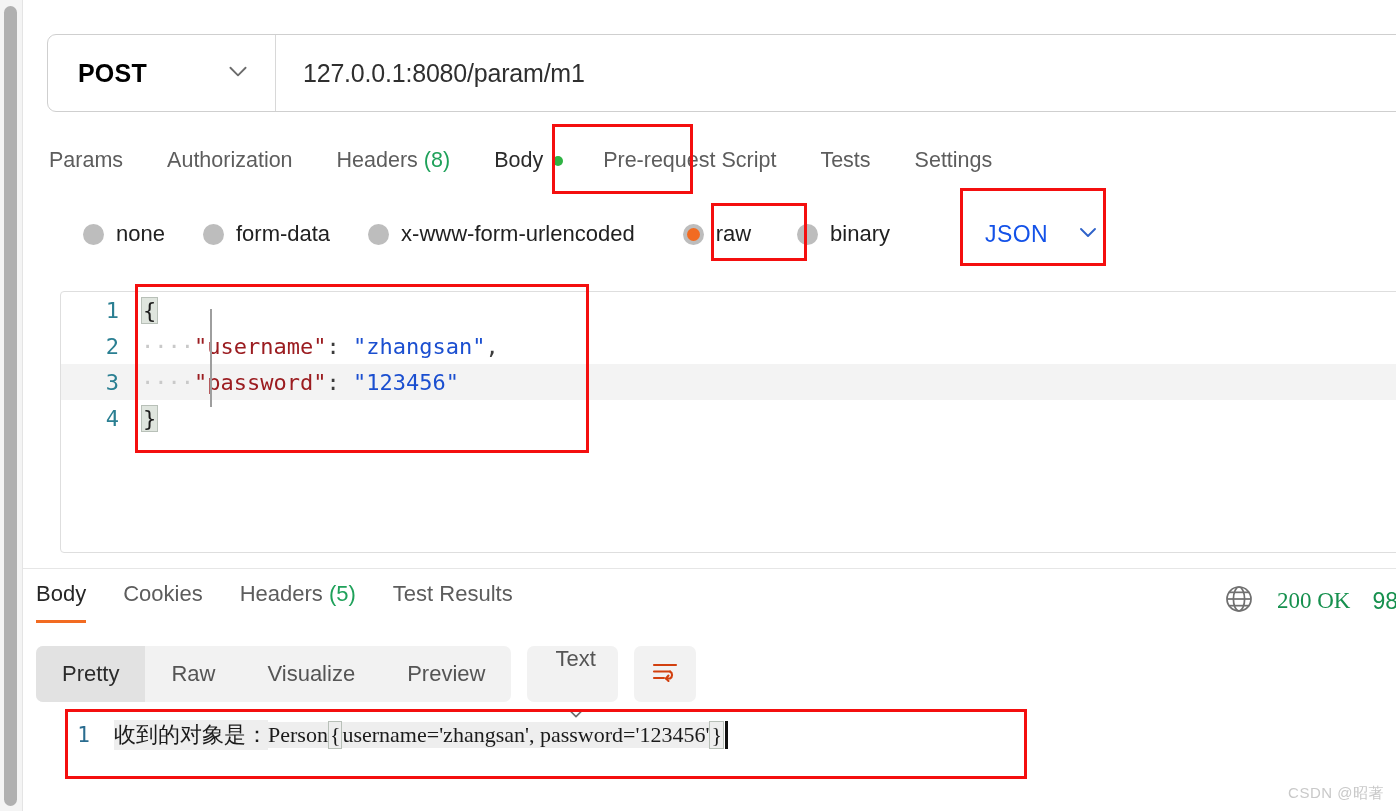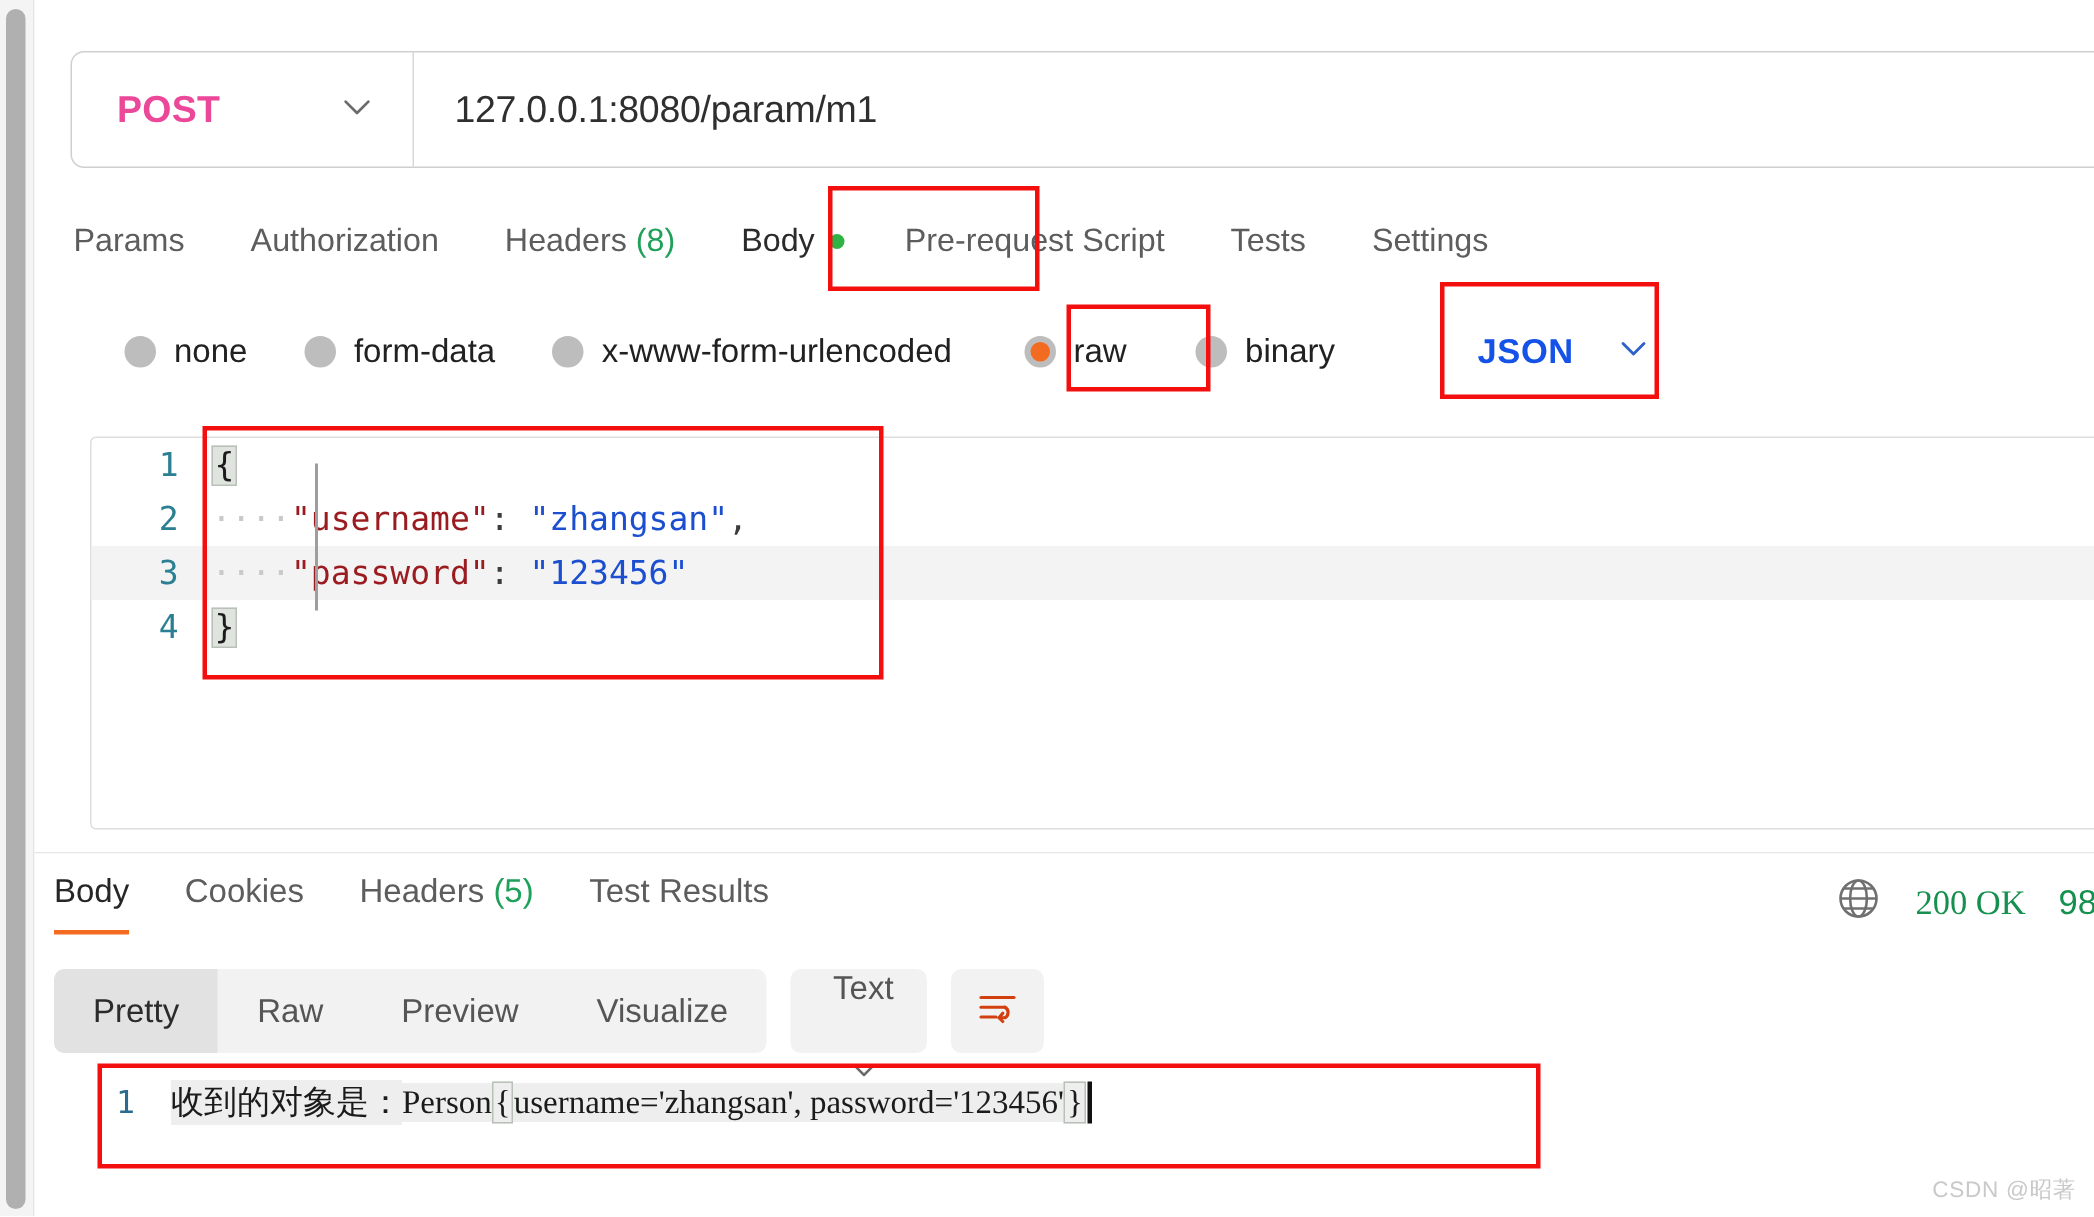--- a/index.html
+++ b/index.html
@@ -57,21 +57,21 @@
   .method-box {
     display: flex;
     align-items: center;
     width: 228px;
     height: 100%;
     padding-left: 30px;
     box-sizing: border-box;
     border-right: 1px solid #d8d8d8;
   }
   .method-label {
-    color: #ec4899;
+    color: #000000;
     font-size: 25px;
     font-weight: bold;
     letter-spacing: 0.2px;
   }
   .method-caret {
     margin-left: auto;
     margin-right: 24px;
     color: #6b6b6b;
   }
   .url-value {
@@ -153,21 +153,21 @@
   }
   .json-select {
     position: absolute;
     left: 962px; top: 212px;
     display: flex;
     align-items: center;
     height: 44px;
   }
   .json-text {
     font-size: 23px;
-    font-weight: bold;
+    font-weight: normal;
     color: #1452e8;
     letter-spacing: 0.4px;
   }
   .json-caret { margin-left: 28px; color: #2f62c9; }
 
   
   .editor-box {
     position: absolute;
     left: 37px; top: 291px;
     width: 1390px; height: 262px;
@@ -515,24 +515,24 @@
 
     <div class="viewer-toolbar">
       <div class="seg-group">
         <div class="seg-btn active">
           <span>Pretty</span>
         </div>
         <div class="seg-btn">
           <span>Raw</span>
         </div>
         <div class="seg-btn">
-          <span>Preview</span>
+          <span>Visualize</span>
         </div>
         <div class="seg-btn">
-          <span>Visualize</span>
+          <span>Preview</span>
         </div>
       </div>
 
       <div class="text-select">
         <span class="lbl">Text</span>
         <span>
           <svg width="22" height="22" viewBox="0 0 24 24" fill="none" stroke="#6b6b6b" stroke-width="1.8" stroke-linecap="round" stroke-linejoin="round">
               <polyline points="5 9 12 16 19 9"></polyline>
             </svg>
         </span>

